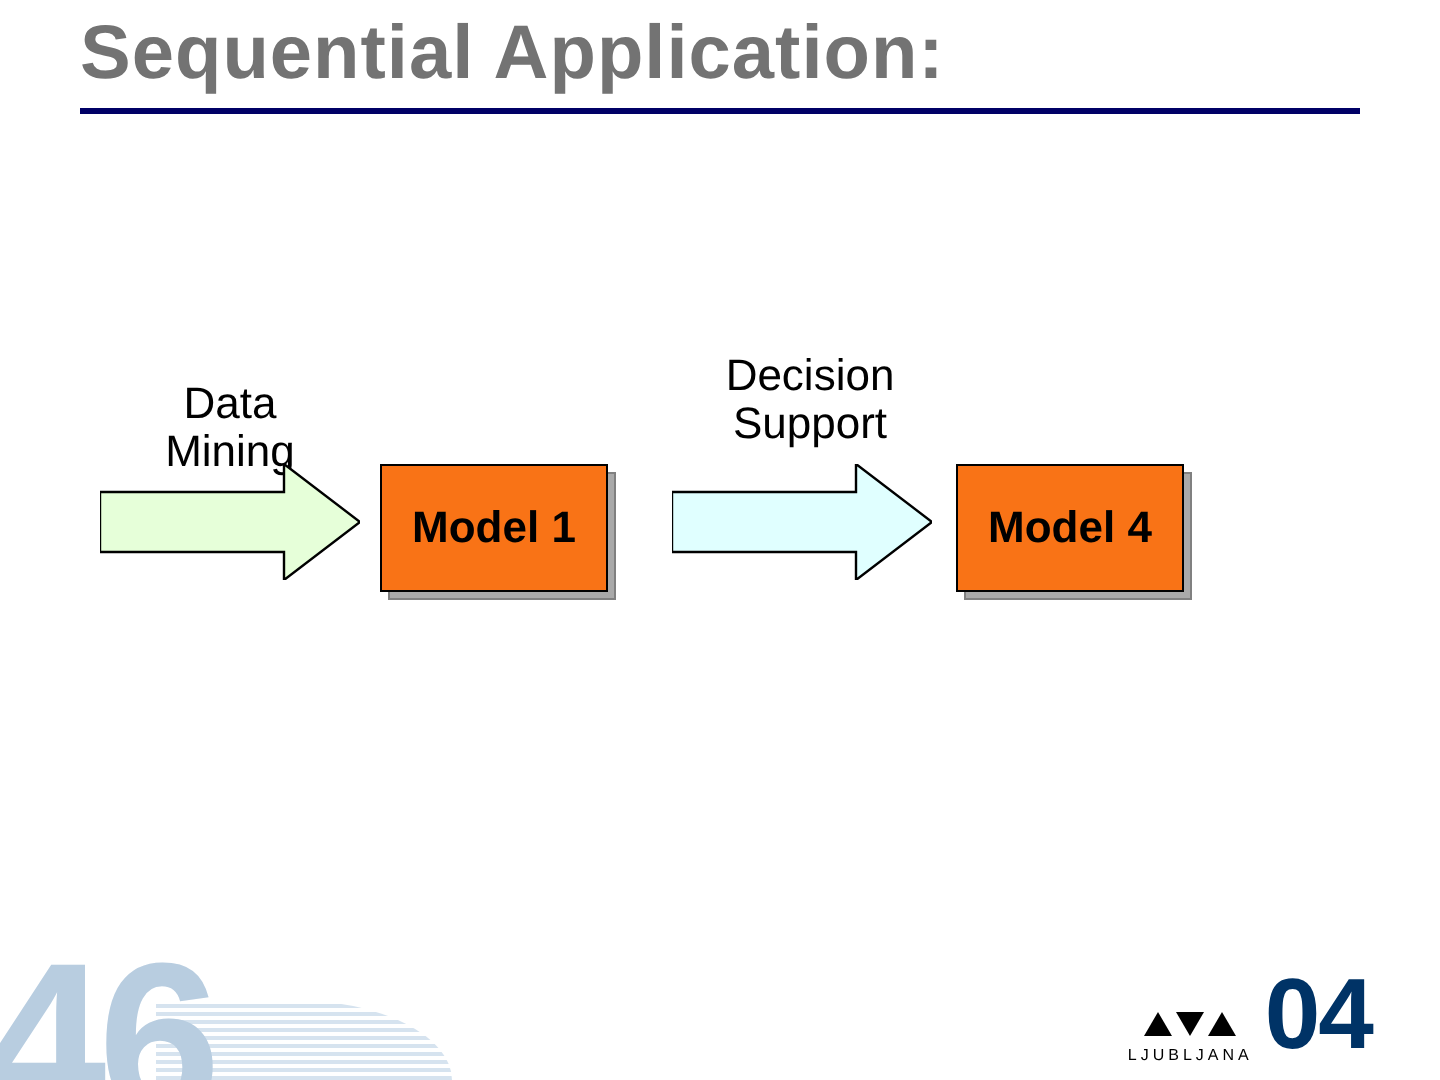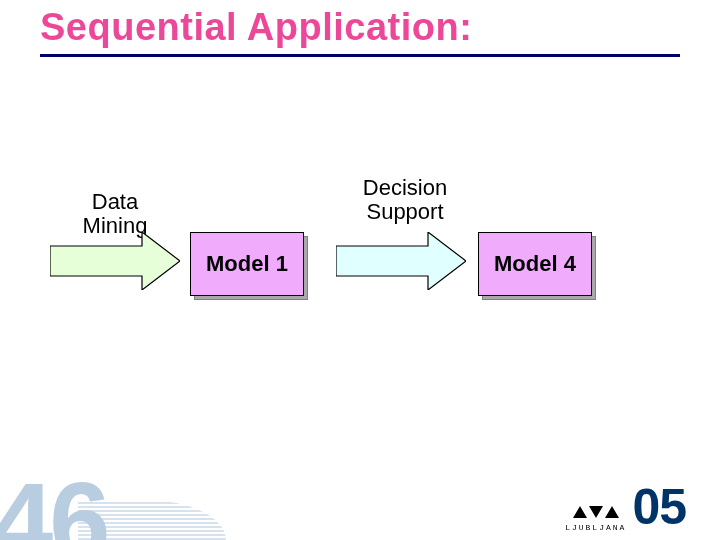--- a/index.html
+++ b/index.html
@@ -15,21 +15,21 @@
 
   .title-block {
     position: absolute;
     left: 40px;
     top: 8px;
     right: 40px;
   }
   .title-line1 {
     font-size: 38px;
     font-weight: bold;
-    color: #ec4899;
+    color: #737373;
     line-height: 1.05;
     letter-spacing: 0.5px;
   }
   .title-line2 {
     font-size: 38px;
     font-weight: bold;
     color: #003366;
     line-height: 1.05;
     letter-spacing: 0.5px;
   }
@@ -75,21 +75,21 @@
     position: absolute;
     left: 4px; top: 4px;
     width: 100%; height: 100%;
     background: #a9a9a9;
     border: 1px solid #808080;
   }
   .model-box .face {
     position: absolute;
     left: 0; top: 0;
     width: 100%; height: 100%;
-    background: #f0abfc;
+    background: #f97316;
     border: 1px solid #000;
     display: flex;
     align-items: center;
     justify-content: center;
   }
 
   .slide-number {
     position: absolute;
     left: -8px;
     bottom: -36px;
@@ -137,21 +137,21 @@
     border-left: 7px solid transparent;
     border-right: 7px solid transparent;
     border-bottom: 12px solid #000;
   }
   .tri.down { transform: rotate(180deg); }
   .logo-text {
     font-size: 8px;
     letter-spacing: 2px;
     color: #000;
     margin-top: 4px;
-    font-family: Liberation Mono, monospace;
+    font-family: Liberation Sans, sans-serif;
   }
   .conf-year {
     font-size: 50px;
     font-weight: bold;
     color: #003366;
     line-height: 1;
     letter-spacing: -1px;
   }
 </style>
 </head>
@@ -198,14 +198,14 @@
 
 <div class="conf-block">
   <div class="conf-logo">
     <div class="logo-row">
       <div class="tri"></div>
       <div class="tri down"></div>
       <div class="tri"></div>
     </div>
     <div class="logo-text">LJUBLJANA</div>
   </div>
-  <div class="conf-year">05</div>
+  <div class="conf-year">04</div>
 </div>
 
 </body></html>

